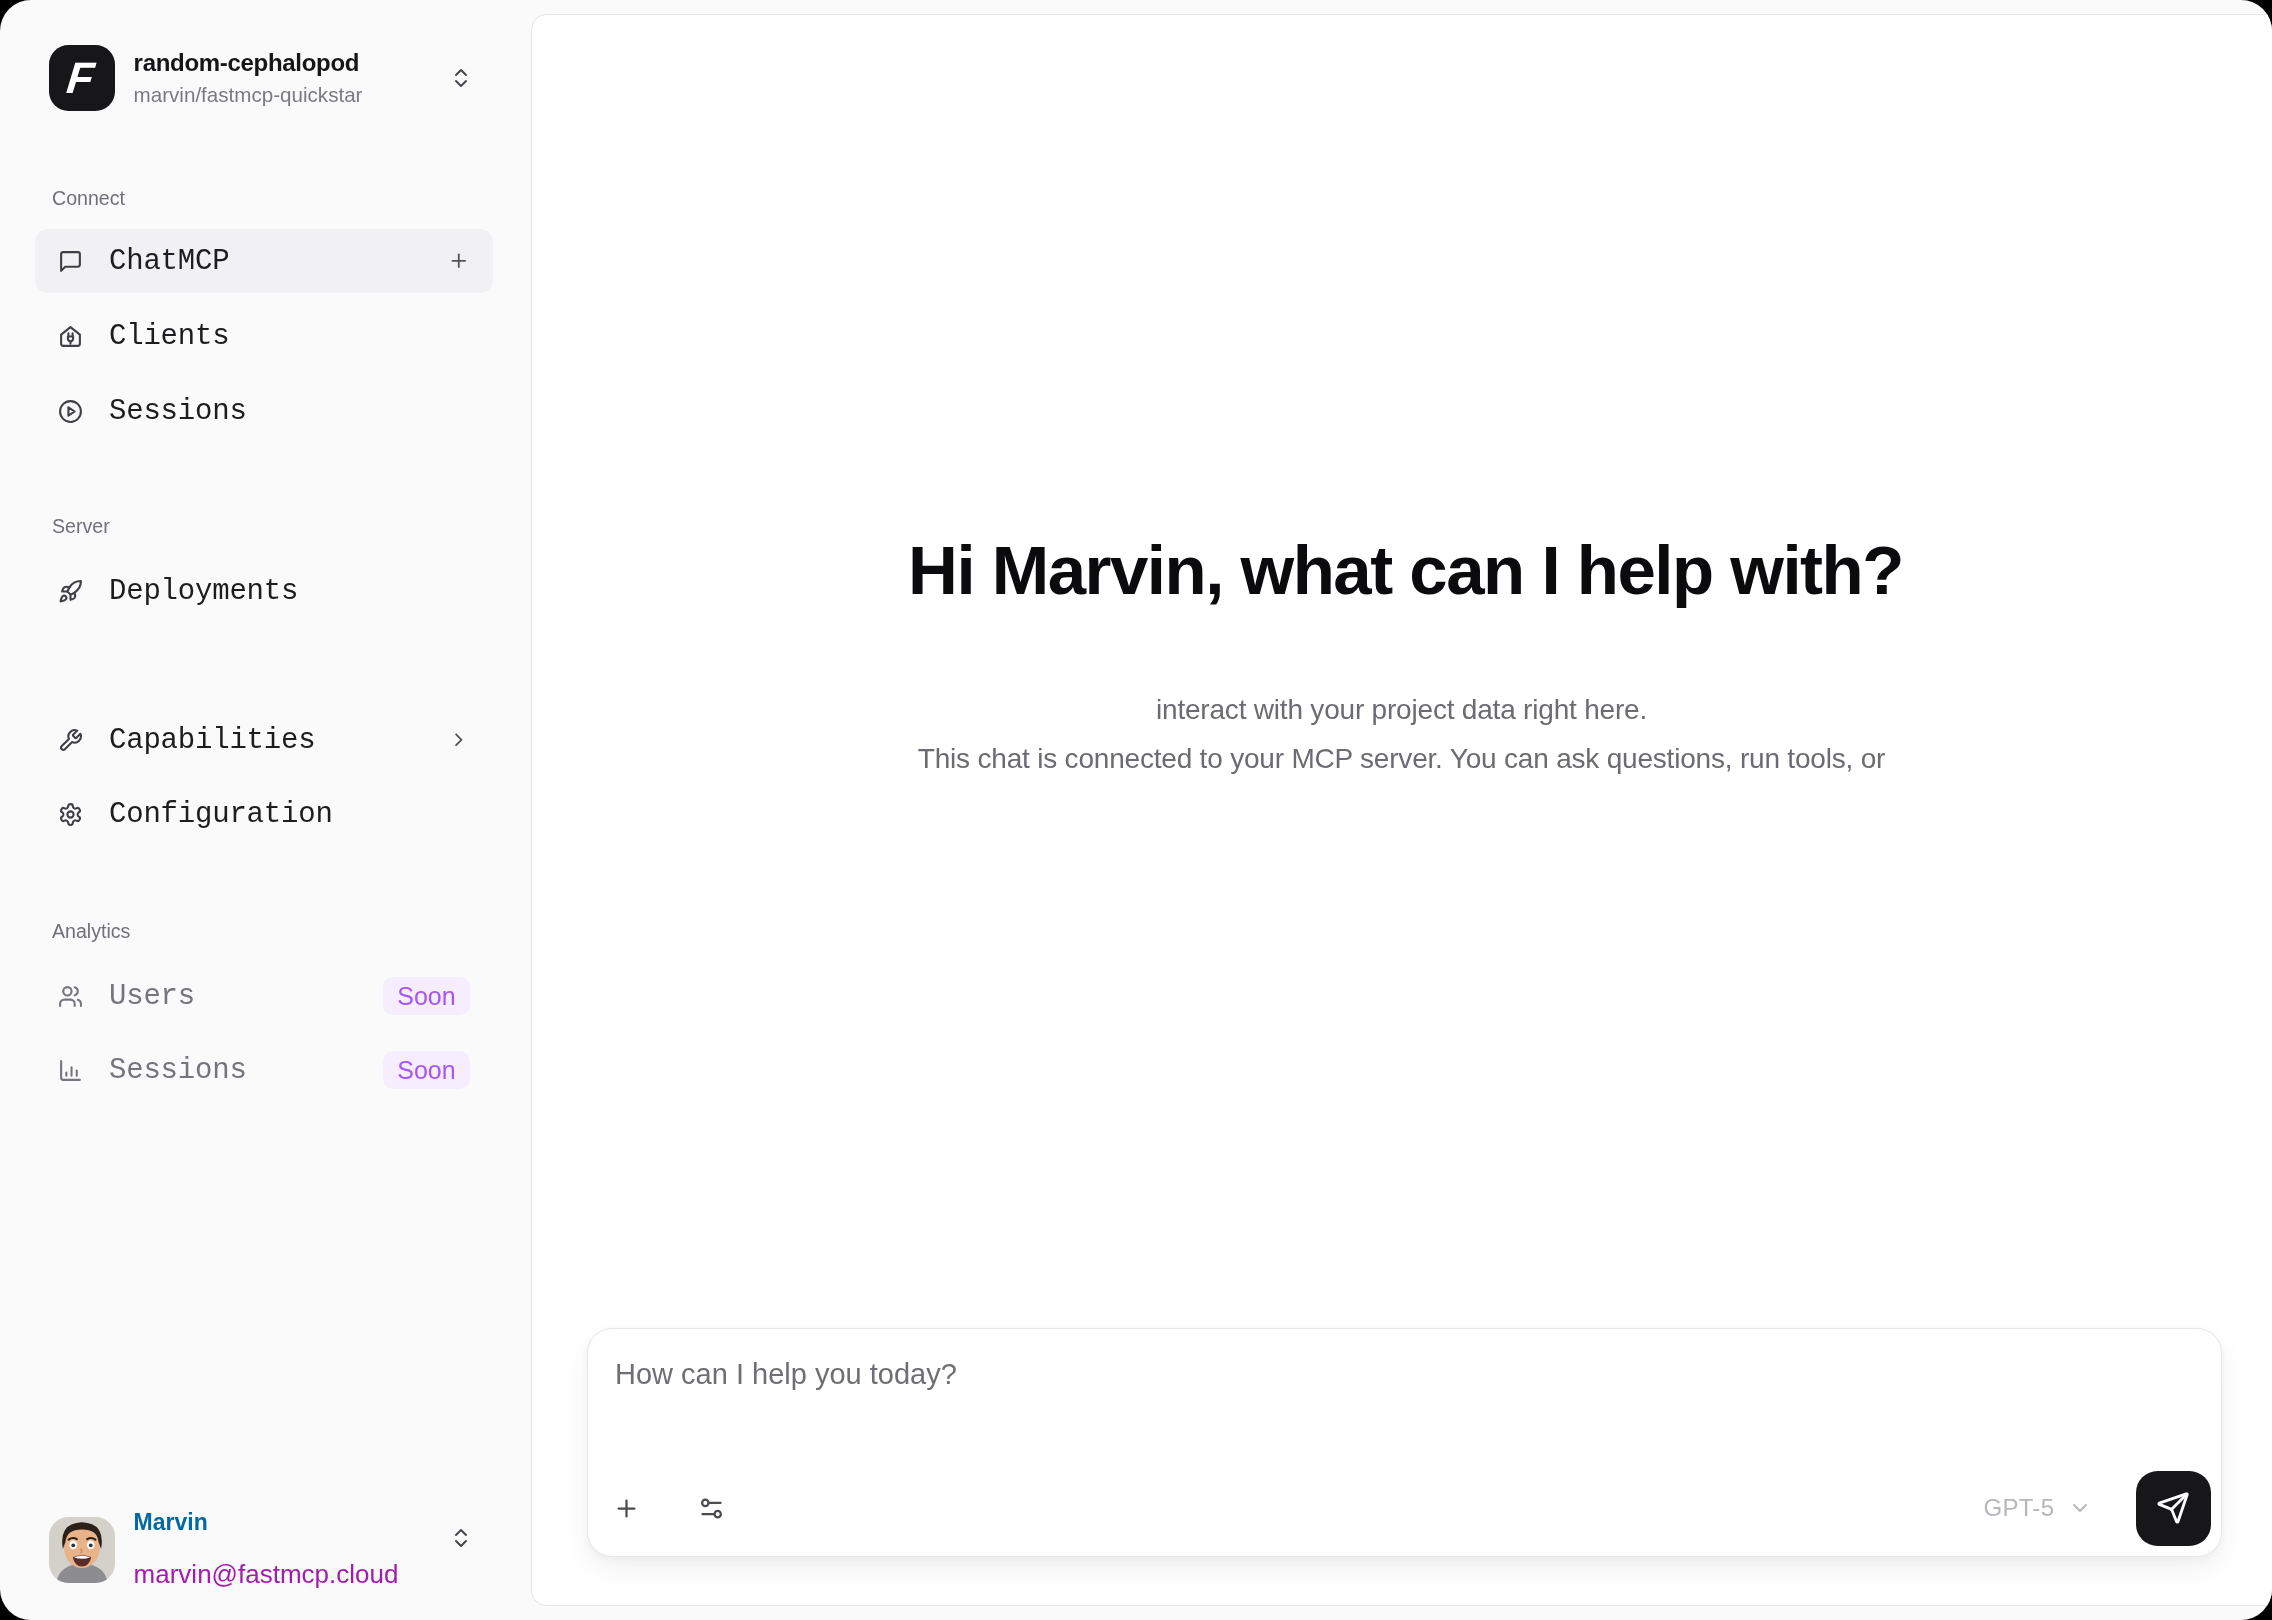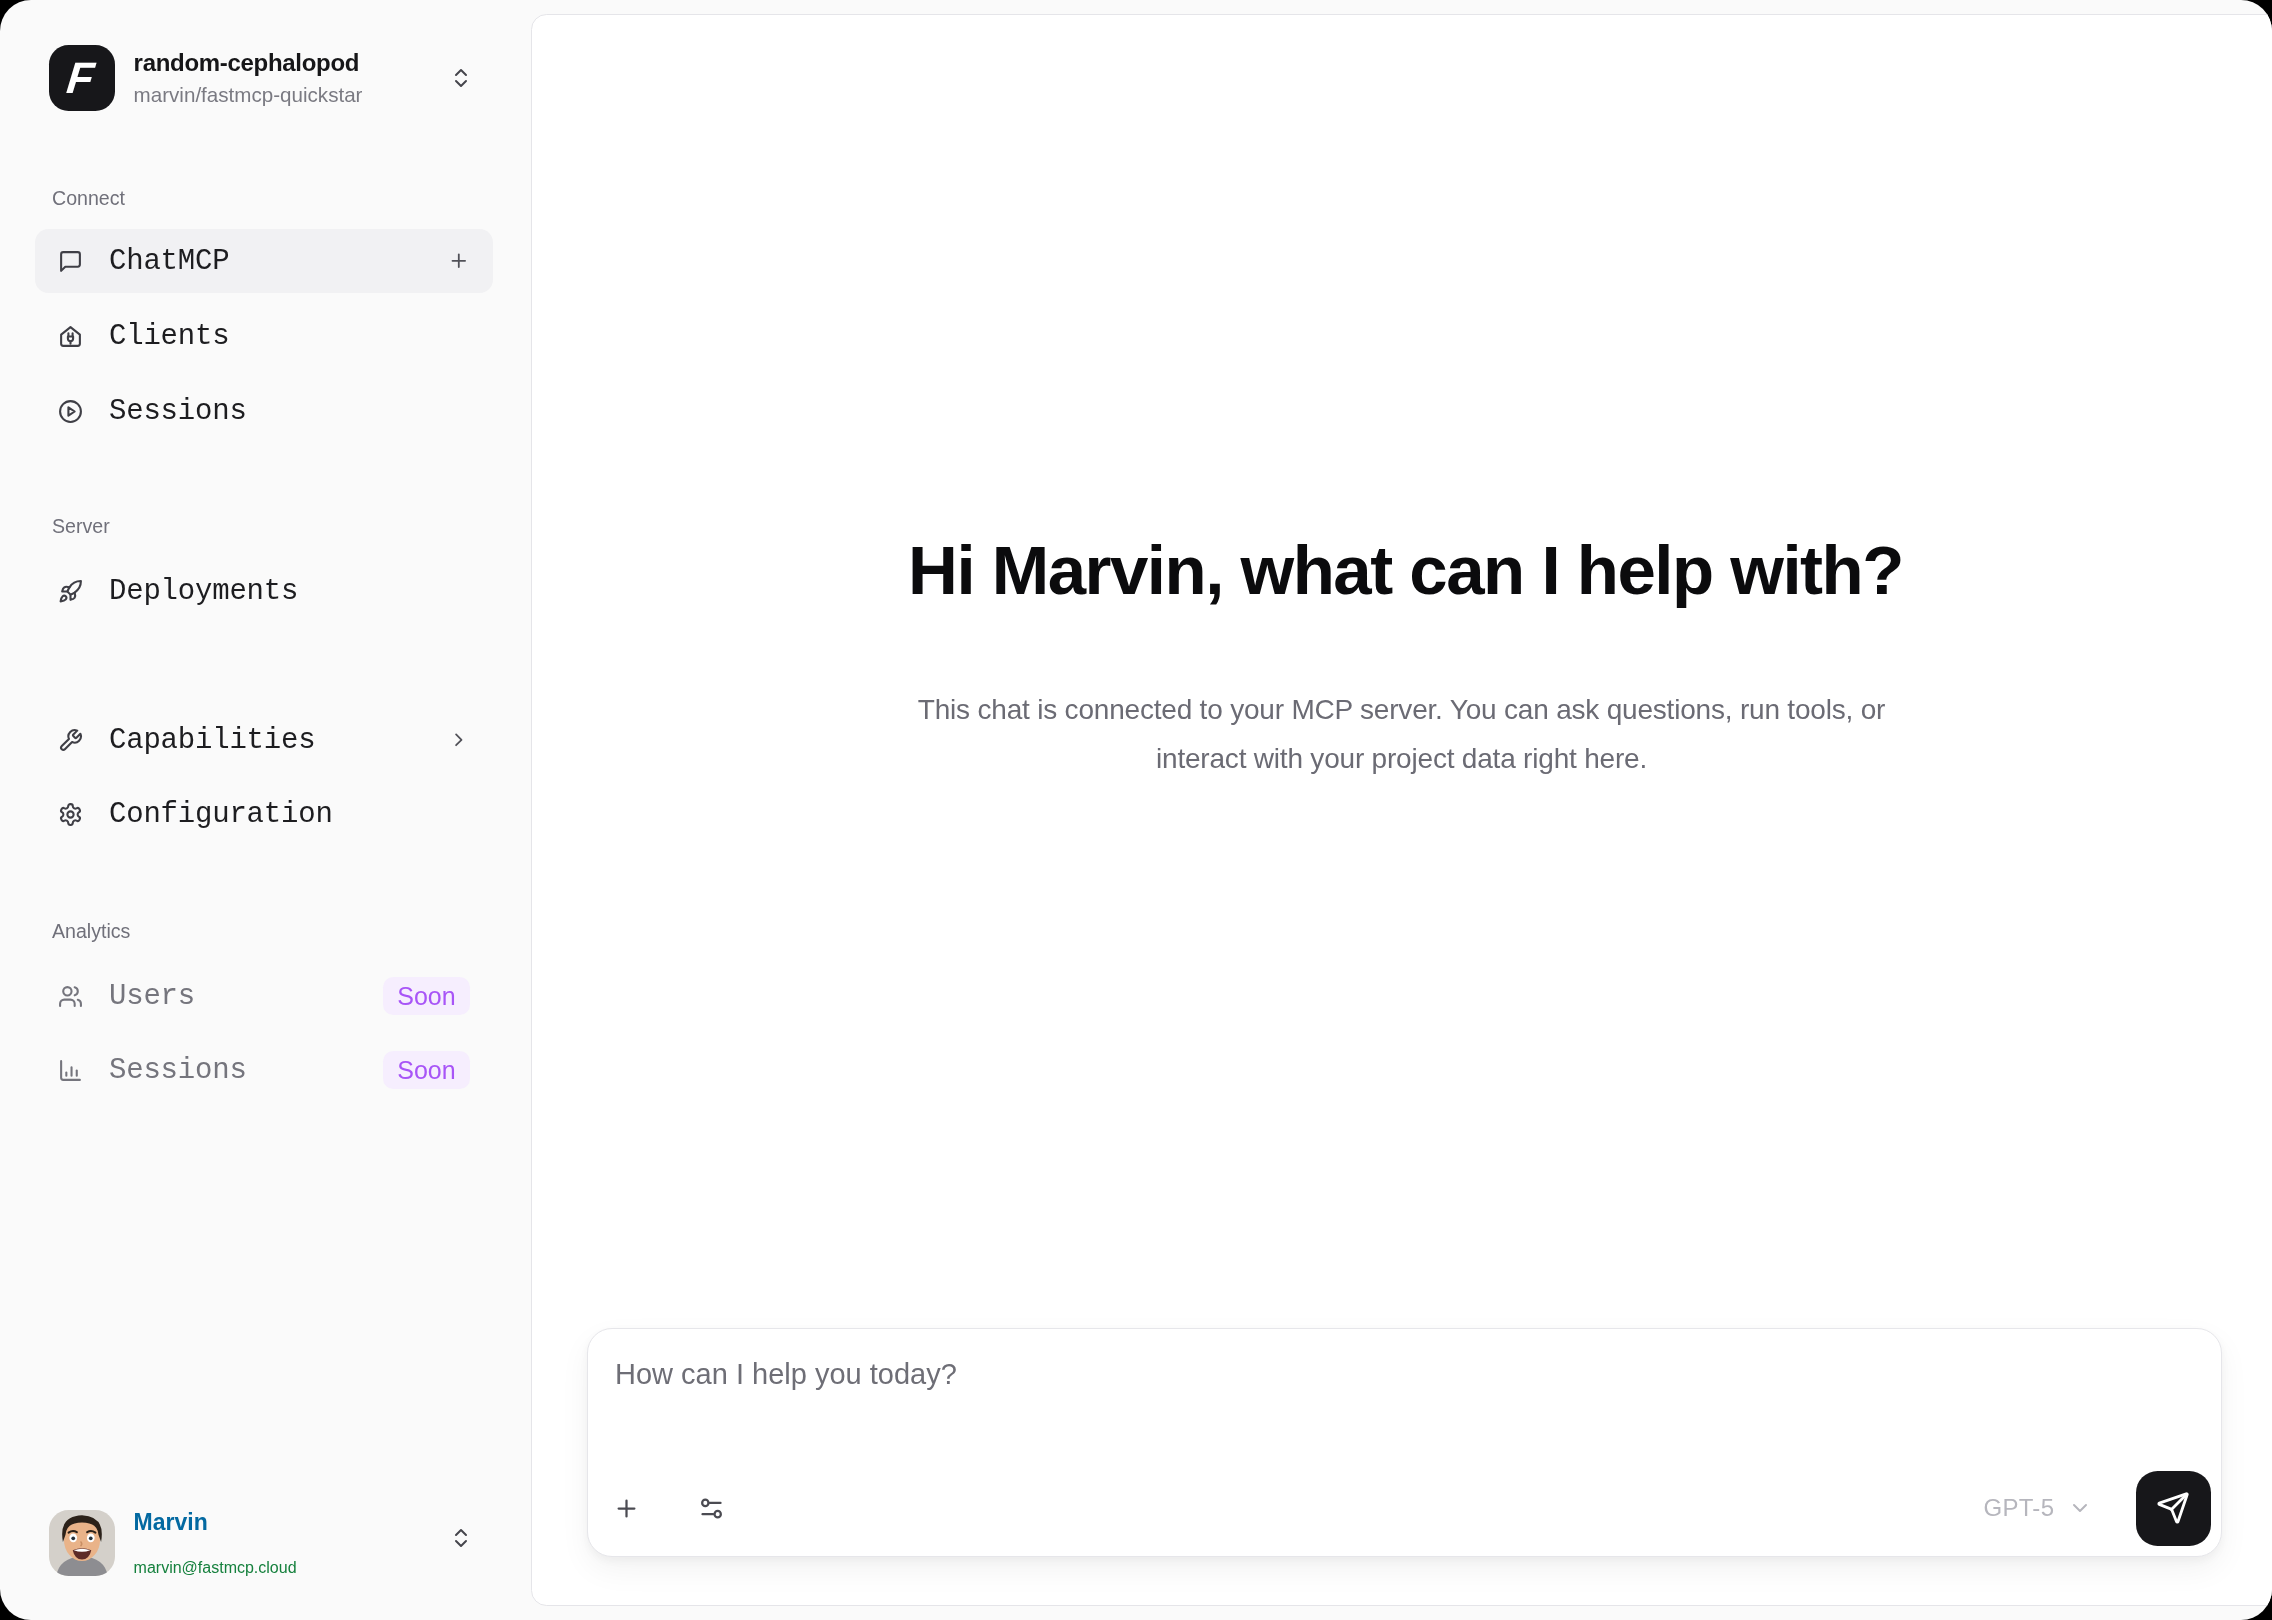--- a/index.html
+++ b/index.html
@@ -37,21 +37,21 @@
          padding:6.2px 14.4px;border-radius:10.3px;line-height:1;}
 
   .r-chatmcp{top:229px}.r-clients{top:304px}.r-inspector{top:379px}
   .r-deploy{top:559px}.r-logs{top:633px}.r-capab{top:708px}.r-config{top:782px}
   .r-users{top:964px}.r-sessions{top:1038px}
 
   .userblock{position:absolute;left:49px;top:1509px;display:flex;align-items:center;}
   .avatar{width:66px;height:66px;border-radius:19.6px;overflow:hidden;flex:0 0 auto;}
   .user-text{margin-left:18.6px;}
   .user-name{font-size:23px;font-weight:700;color:#0369a1;}
-  .user-email{font-size:16px;color:#15803d;margin-top:23px;}
+  .user-email{font-size:26px;color:#a21caf;margin-top:23px;}
 
   
   .card{position:absolute;left:531px;top:14.4px;right:-20.6px;bottom:14px;
         background:#fff;border:1.5px solid #e5e5e9;border-radius:15.5px;}
   .heading{position:absolute;left:8px;right:20.6px;top:516px;text-align:center;
            font-size:69px;font-weight:600;color:#0b0b0d;letter-spacing:-1.5px;}
   .subtitle{position:absolute;left:0;right:20.6px;top:670px;text-align:center;
             font-size:28px;color:#6b6b74;line-height:49px;letter-spacing:-0.2px;}
   .subtitle span{display:block;}
 
@@ -234,22 +234,22 @@
           <path d="m7 15 5 5 5-5"></path>
           <path d="m7 9 5-5 5 5"></path>
         </svg>
     </div>
 
   </div>
 
   <div class="card">
     <div class="heading">Hi Marvin, what can I help with?</div>
     <div class="subtitle">
+      <span>interact with your project data right here.</span>
       <span>This chat is connected to your MCP server. You can ask questions, run tools, or</span>
-      <span>interact with your project data right here.</span>
     </div>
 
     <div class="composer">
       <textarea placeholder="How can I help you today?" style=""></textarea>
       <div class="composer-bar">
         <button class="cbtn">
           <svg class="st" viewBox="0 0 24 24">
               <path d="M5 12h14"></path>
               <path d="M12 5v14"></path>
             </svg>

